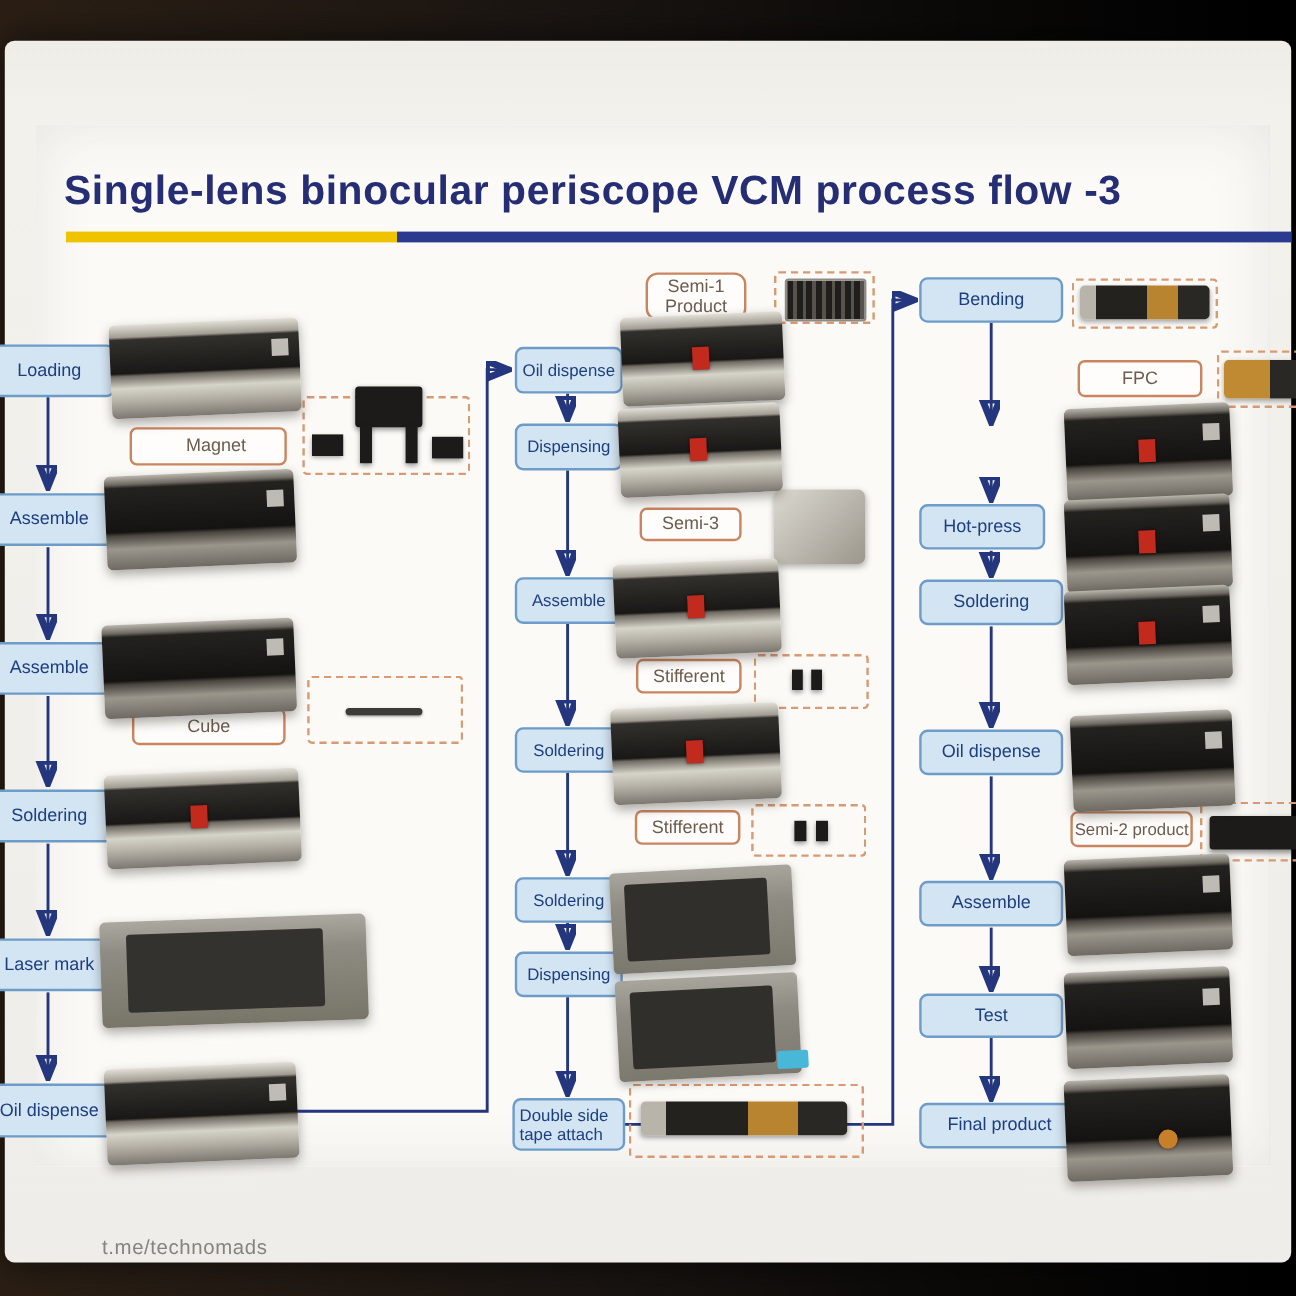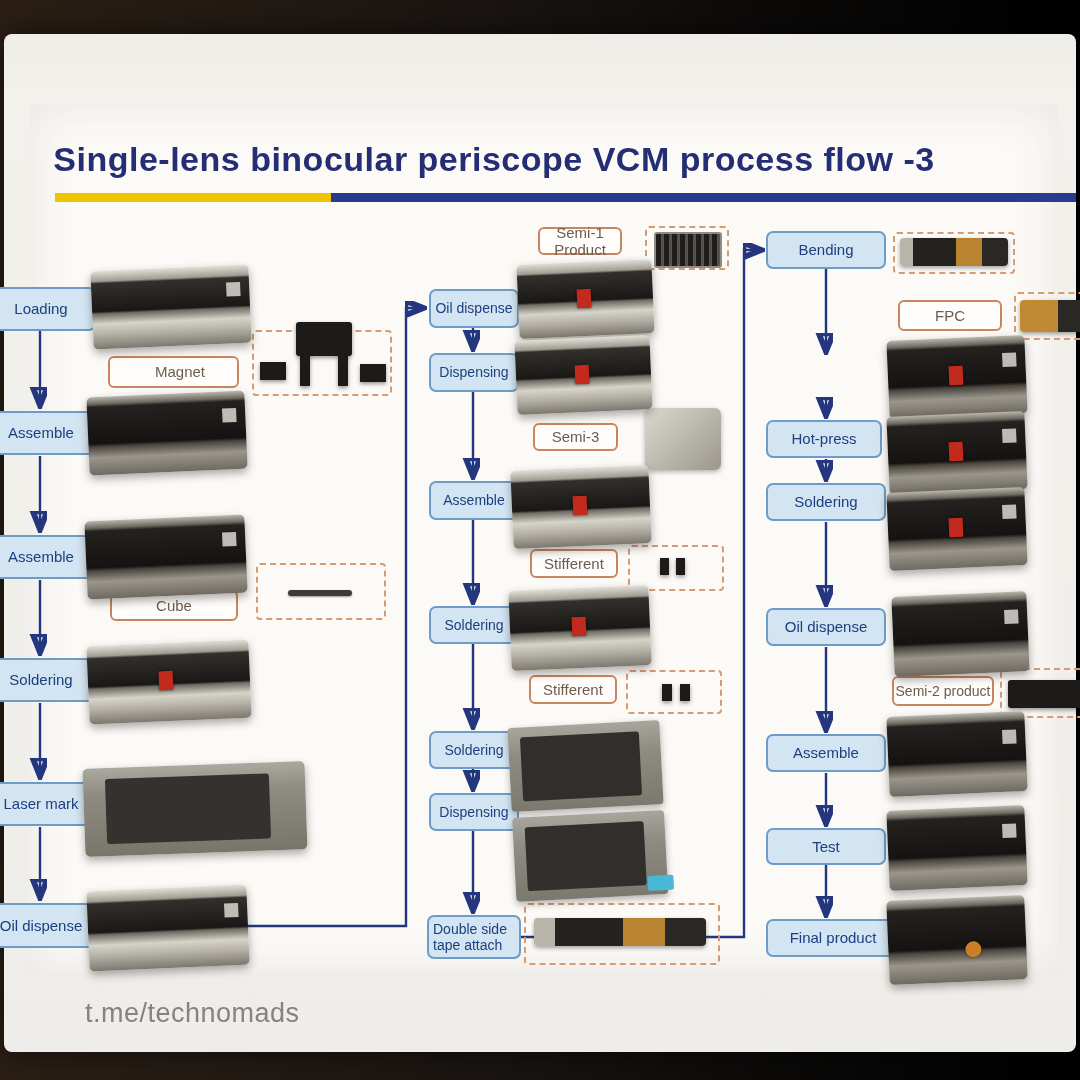--- a/index.html
+++ b/index.html
@@ -17,21 +17,21 @@
     background:linear-gradient(90deg,var(--underline-yellow,#f0c300) 0 27%,var(--underline-blue,#2a3a8f) 27% 100%);}
   .arrows{position:absolute;left:0;top:0;width:1080px;height:1080px;pointer-events:none;}
   .arrows path{fill:none;stroke:var(--arrow,#24367d);stroke-width:2.4px;}
   .node{position:absolute;display:flex;align-items:center;justify-content:center;text-align:left;
     background:var(--node-fill,#d3e4f2);border:2px solid var(--node-border,#6d9cc8);border-radius:7px;
     color:var(--node-text,#1d3f7f);font-size:15px;line-height:1.15;padding:2px 4px;box-sizing:border-box;}
   .tag{position:absolute;display:flex;align-items:center;justify-content:center;text-align:center;
     background:#fefdfb;border:2px solid var(--tag-border,#c9855f);border-radius:6px;
     color:var(--tag-text,#6d5c4e);font-size:15px;line-height:1.15;box-sizing:border-box;}
   .dashed{position:absolute;border:2px dashed #d89a72;border-radius:4px;box-sizing:border-box;}
-  .watermark{position:absolute;left:85px;top:998px;font-size:27px;color:var(--watermark,#85837d);letter-spacing:.5px;}
+  .watermark{position:absolute;left:85px;top:1030px;font-size:17px;color:var(--watermark,#85837d);letter-spacing:.5px;}
   
   .module{position:absolute;border-radius:5px;overflow:hidden;transform:rotate(-2.5deg);
     background:linear-gradient(180deg,#e2dfd6 0%,#a19d93 13%,#32302c 16%,#191816 52%,#716c63 55%,#d6d3c9 68%,#b3afa5 82%,#7c786f 100%);
     box-shadow:0 4px 9px rgba(40,35,30,.38);}
   .module.dark{background:linear-gradient(180deg,#b9b6ad 0%,#6e6a62 9%,#23221f 13%,#141312 60%,#4a463f 64%,#9a968c 78%,#6e6a62 100%);}
   .module .dot{position:absolute;left:44%;top:36%;width:14px;height:19px;background:#c22a1e;box-shadow:0 0 3px rgba(0,0,0,.6);}
   .module .dot.orange{background:#c87f2a;width:16px;height:16px;border-radius:50%;}
   .module .qr{position:absolute;right:9px;top:22%;width:14px;height:14px;background:#d9d7d0;opacity:.85;}
   .module.flat{background:linear-gradient(180deg,#aba89f 0%,#8e8b82 30%,#787569 100%);transform:rotate(-2deg);}
   .module.flat .inner{position:absolute;left:10%;right:16%;top:12%;bottom:14%;background:#34322e;border-radius:3px;}
@@ -96,30 +96,30 @@
 
   <div class="node" style="left:429px;top:289px;width:90px;height:39px;font-size:14px;">Oil dispense</div>
   <div class="node" style="left:429px;top:353px;width:90px;height:39px;font-size:14px;">Dispensing</div>
   <div class="node" style="left:429px;top:481px;width:90px;height:39px;font-size:14px;">Assemble</div>
   <div class="node" style="left:429px;top:606px;width:90px;height:38px;font-size:14px;">Soldering</div>
   <div class="node" style="left:429px;top:731px;width:90px;height:38px;font-size:14px;">Soldering</div>
   <div class="node" style="left:429px;top:793px;width:90px;height:38px;font-size:14px;">Dispensing</div>
   <div class="node" style="left:427px;top:915px;width:94px;height:44px;font-size:14px;">Double side tape attach</div>
 
   <div class="node" style="left:766px;top:231px;width:120px;height:38px;">Bending</div>
-  <div class="node" style="left:766px;top:420px;width:116px;height:38px;">Hot-press</div>
+  <div class="node" style="left:766px;top:420px;width:105px;height:38px;">Hot-press</div>
   <div class="node" style="left:766px;top:483px;width:120px;height:38px;">Soldering</div>
   <div class="node" style="left:766px;top:608px;width:120px;height:38px;">Oil dispense</div>
   <div class="node" style="left:766px;top:734px;width:120px;height:38px;">Assemble</div>
   <div class="node" style="left:766px;top:828px;width:120px;height:37px;">Test</div>
   <div class="node" style="left:766px;top:919px;width:134px;height:38px;">Final product</div>
 
   <div class="tag" style="left:108px;top:356px;width:131px;height:32px;padding-left:13px;">Magnet</div>
   <div class="tag" style="left:110px;top:590px;width:128px;height:31px;">Cube</div>
-  <div class="tag" style="left:538px;top:227px;width:84px;height:28px;">Semi-1 Product</div>
+  <div class="tag" style="left:538px;top:227px;width:84px;height:40px;border-radius:10px;">Semi-1 Product</div>
   <div class="tag" style="left:533px;top:423px;width:85px;height:28px;">Semi-3</div>
   <div class="tag" style="left:530px;top:549px;width:88px;height:29px;">Stifferent</div>
   <div class="tag" style="left:529px;top:675px;width:88px;height:29px;">Stifferent</div>
   <div class="tag" style="left:898px;top:300px;width:104px;height:31px;">FPC</div>
   <div class="tag" style="left:892px;top:676px;width:102px;height:30px;font-size:14px;">Semi-2 product</div>
 
   <div class="dashed" style="left:252px;top:330px;width:140px;height:66px;"></div>
   <div class="dashed" style="left:256px;top:563px;width:130px;height:57px;"></div>
   <div class="dashed" style="left:645px;top:226px;width:84px;height:44px;"></div>
   <div class="dashed" style="left:628px;top:545px;width:96px;height:46px;"></div>

